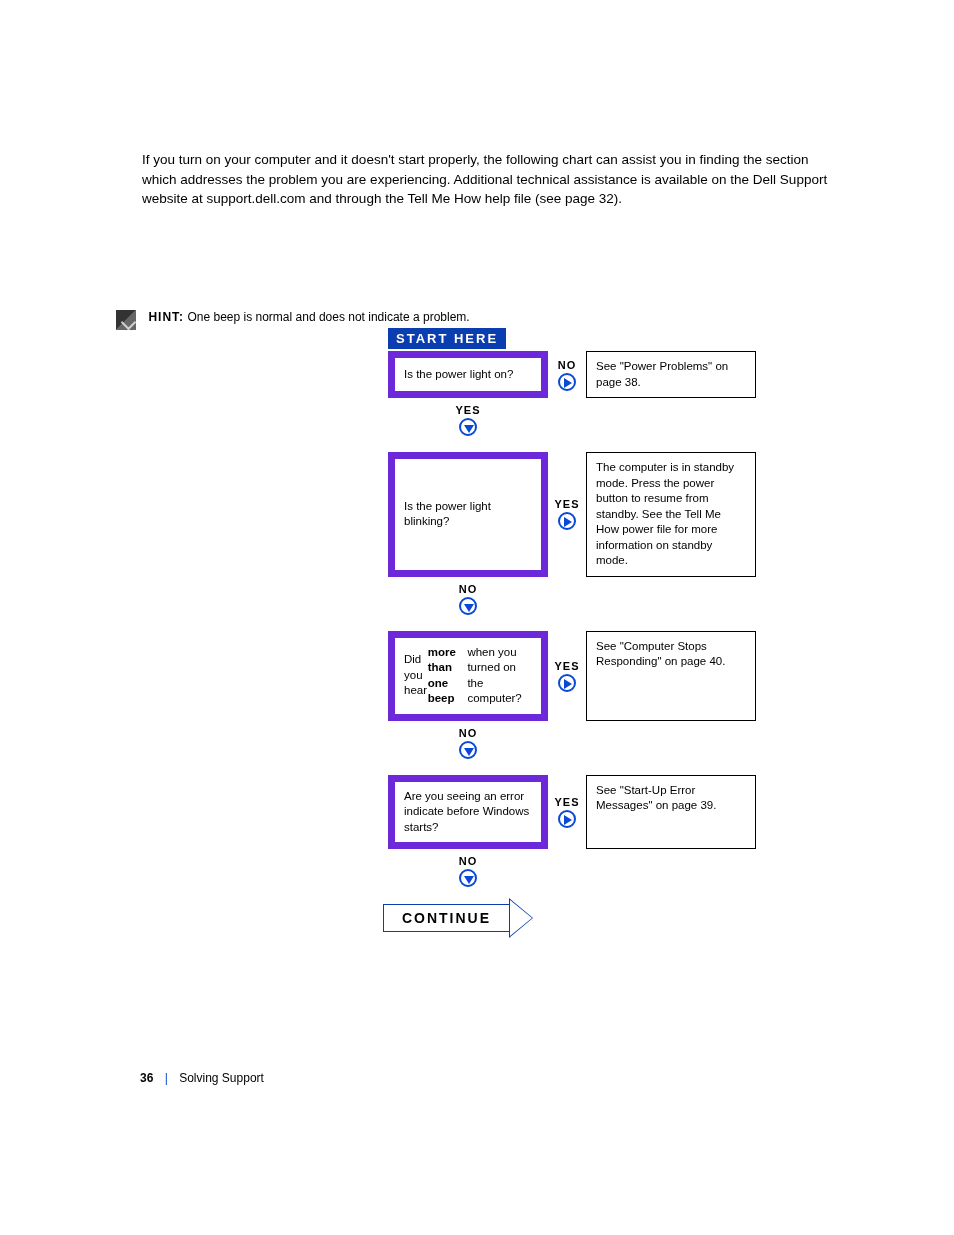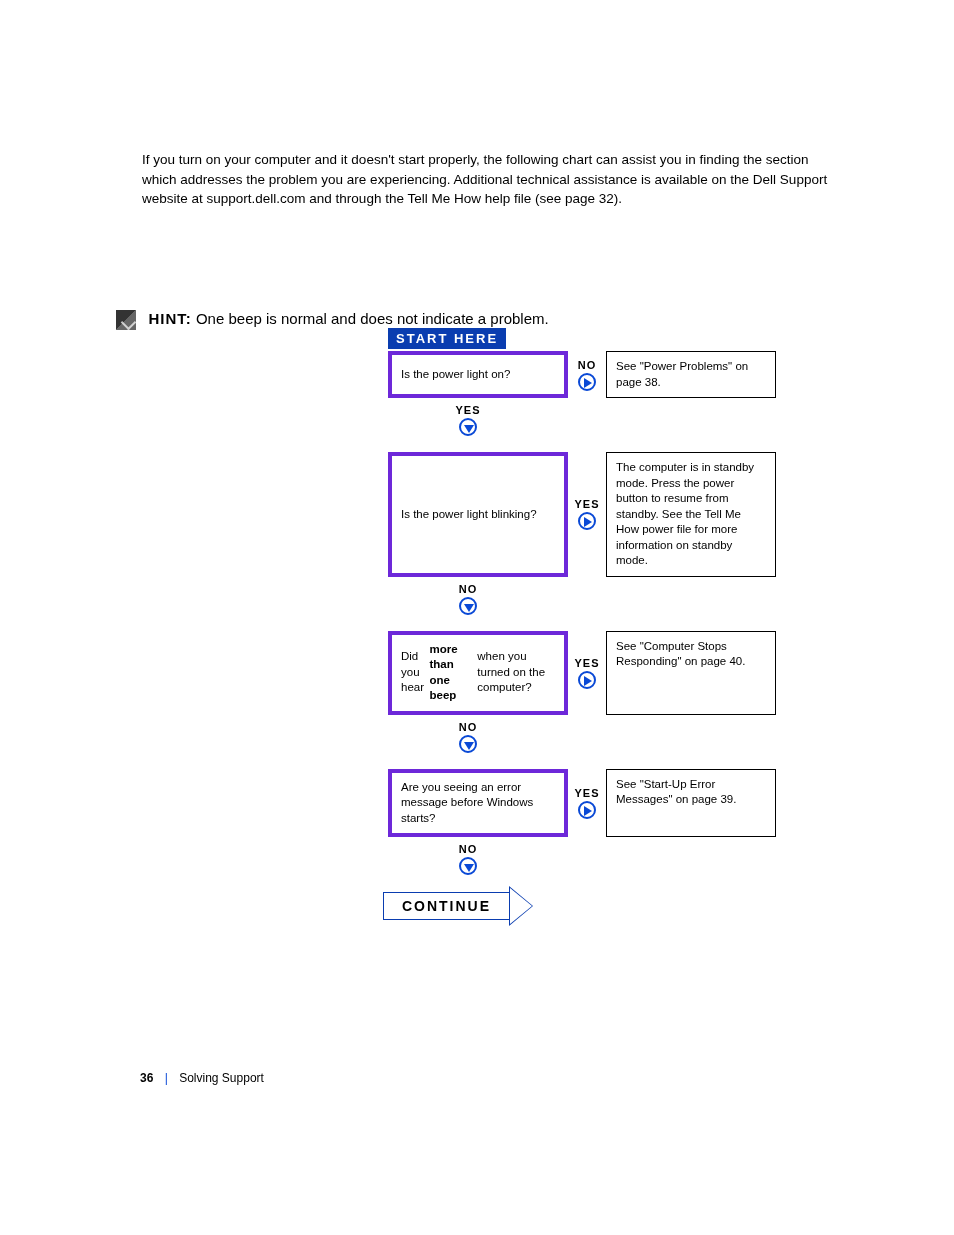--- a/index.html
+++ b/index.html
@@ -40,21 +40,21 @@
     width: 9px; height: 9px;
     border-left: 2px solid #fff;
     border-bottom: 2px solid #fff;
     transform: rotate(-45deg);
     opacity: .7;
   }
   .note-text {
     display: inline-block;
     vertical-align: top;
     margin-left: 8px;
-    font-size: 15px;
+    font-size: 12px;
     width: 680px;
   }
   .note-text .hint { font-weight: 600; letter-spacing: 1px; }
 
   .flow {
     position: absolute;
     left: 388px;
     top: 328px;
     width: 460px;
   }
@@ -67,22 +67,22 @@
     padding: 3px 8px;
     display: inline-block;
     text-align: right;
   }
   .row {
     display: flex;
     align-items: stretch;
     margin-top: 2px;
   }
   .qbox {
-    border: 4px solid #6d28d9;
-    width: 180px;
+    border: 7px solid #6d28d9;
+    width: 160px;
     padding: 7px 9px;
     font-size: 11.5px;
     line-height: 1.35;
     display: flex;
     align-items: center;
   }
   .gap {
     width: 38px;
     display: flex;
     flex-direction: column;
@@ -258,21 +258,21 @@
     </div>
     <div class="abox">See "Computer Stops Responding" on page 40.</div>
   </div>
   <div class="vlink">
     <span class="lbl">NO</span>
     <span class="arr-down"></span>
   </div>
 
   
   <div class="row">
-    <div class="qbox">Are you seeing an error message before Windows starts?</div>
+    <div class="qbox">Are you seeing an error indicate before Windows starts?</div>
     <div class="gap">
       <span class="lbl">YES</span>
       <span class="arr-right"></span>
     </div>
     <div class="abox">See "Start-Up Error Messages" on page 39.</div>
   </div>
   <div class="vlink">
     <span class="lbl">NO</span>
     <span class="arr-down"></span>
   </div>

